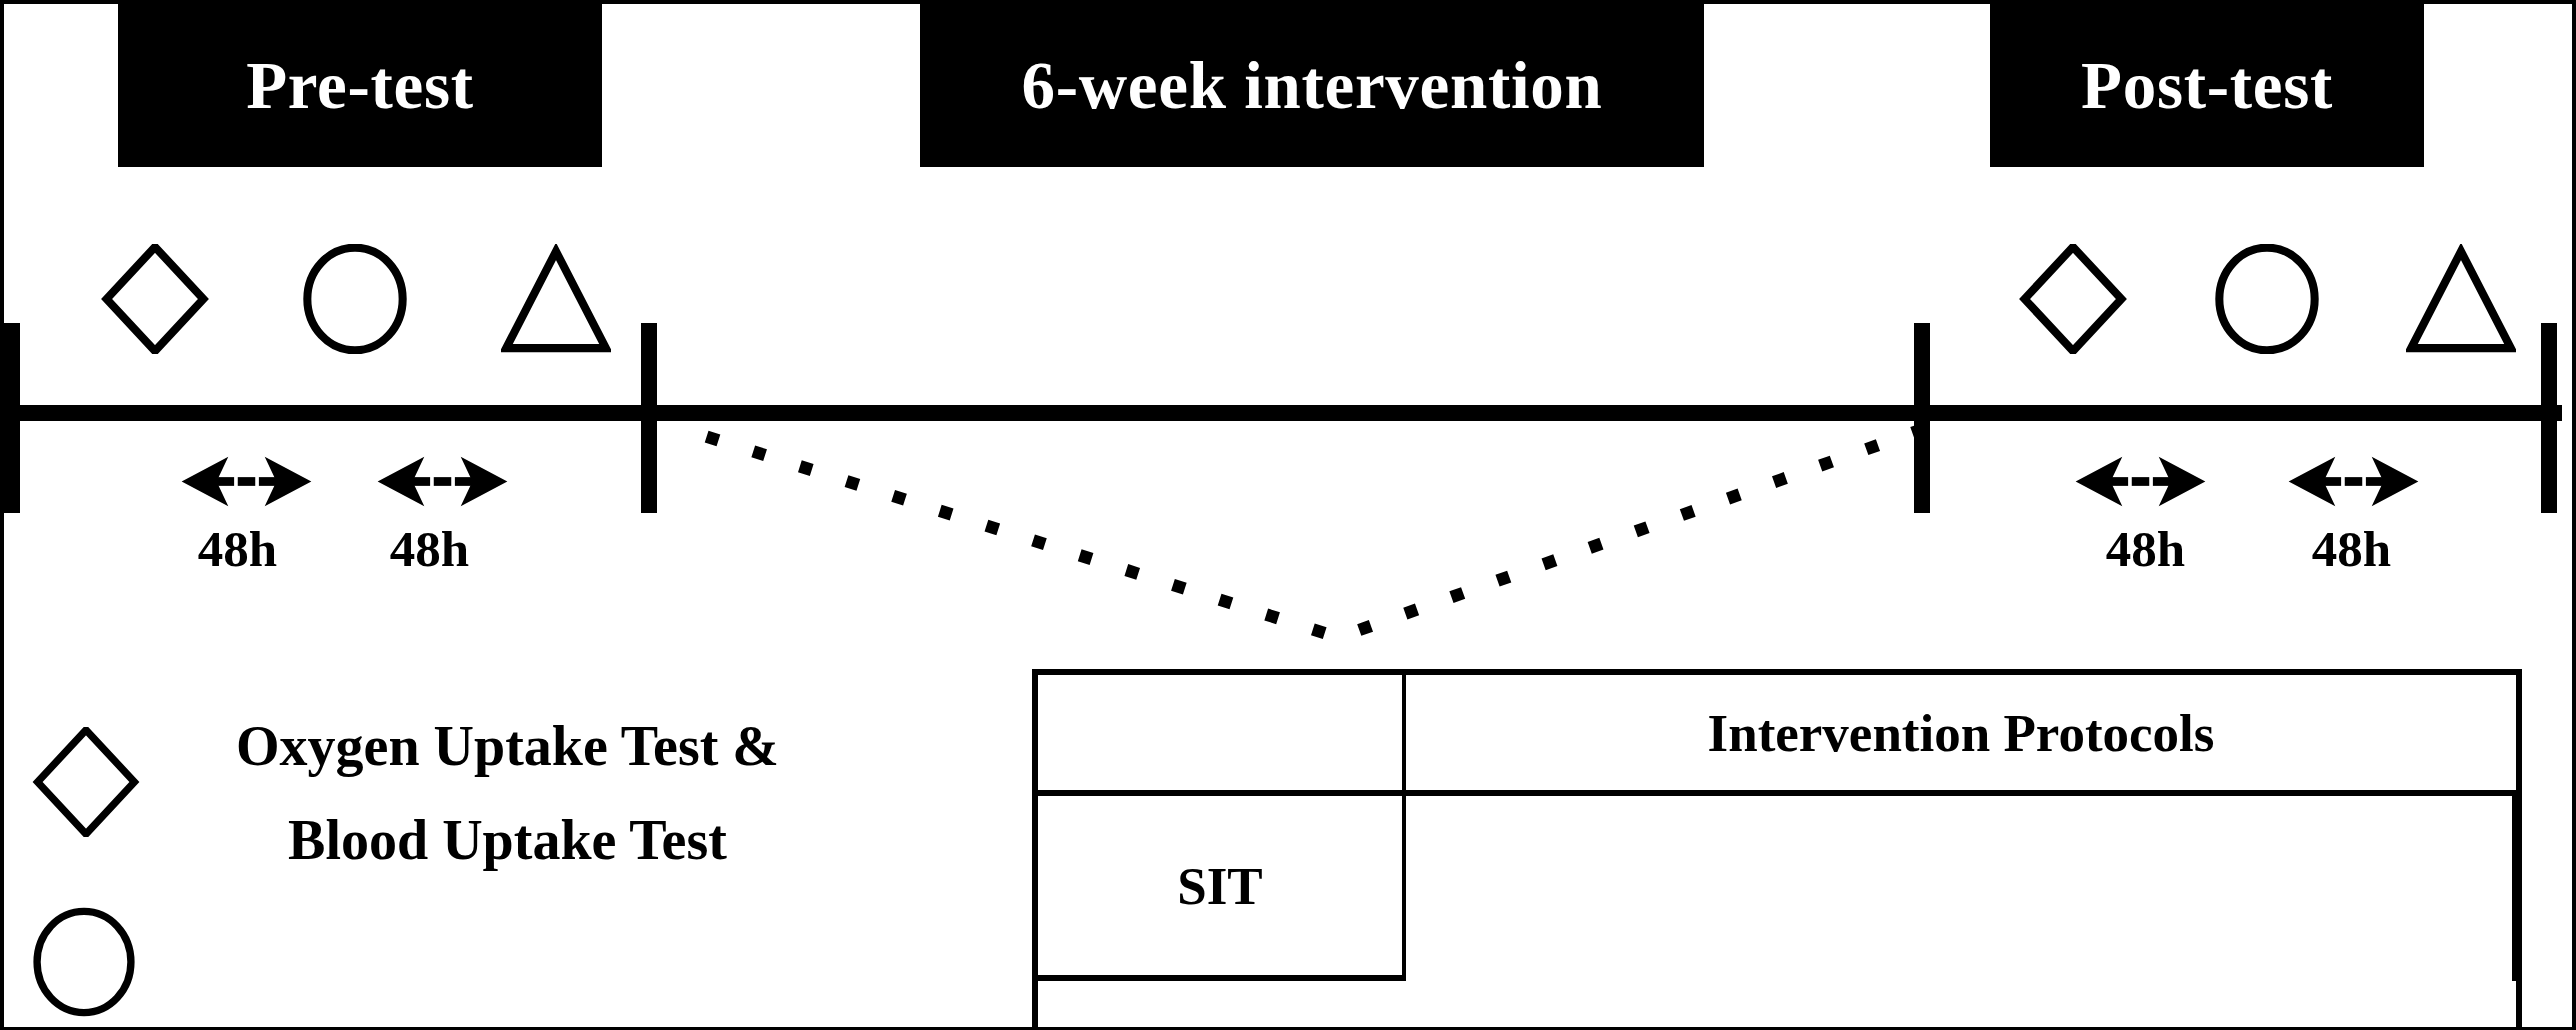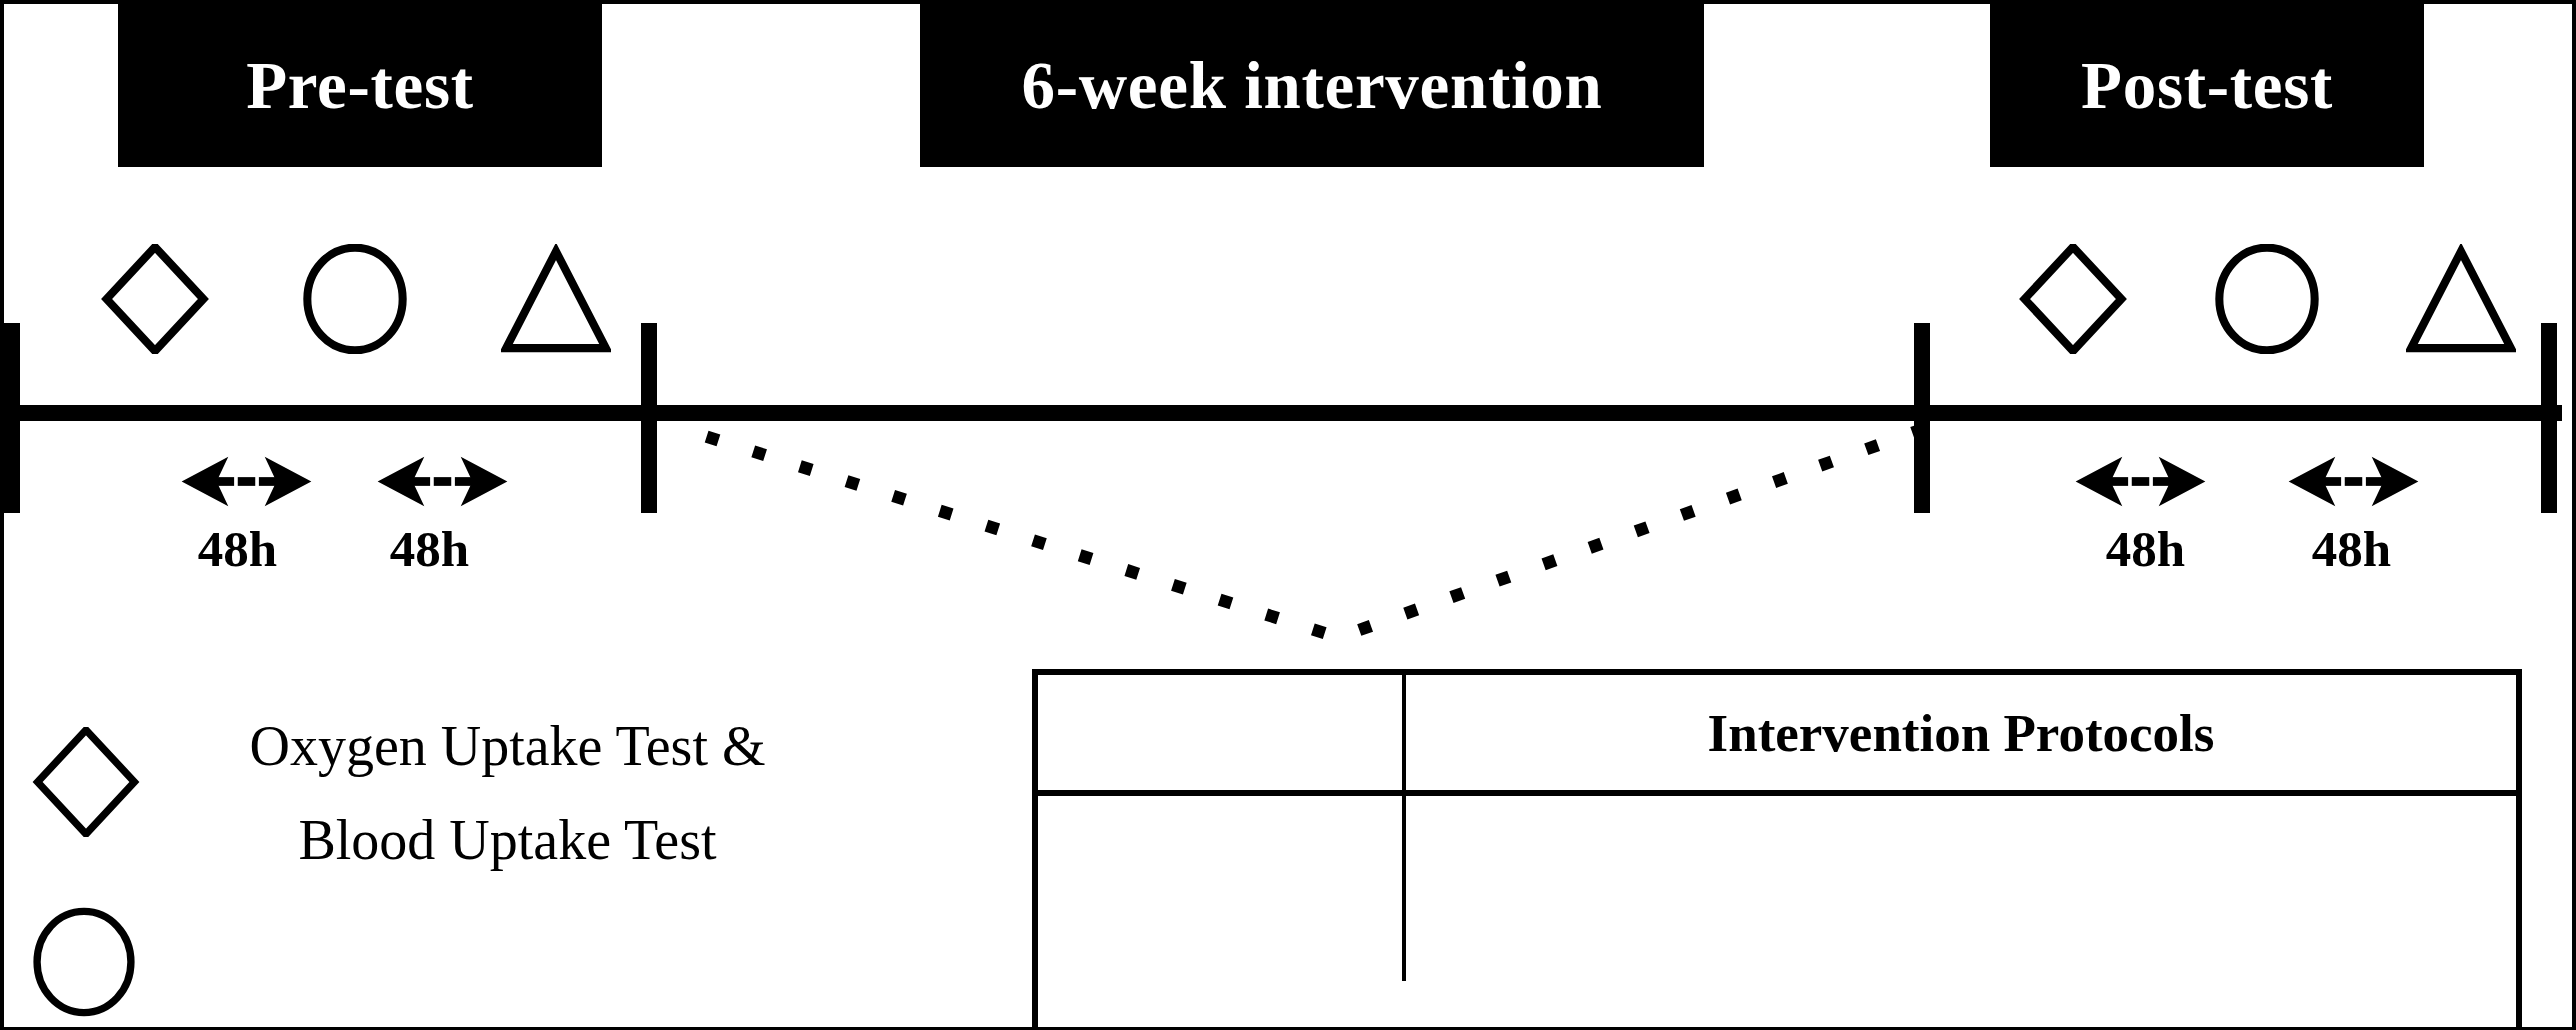--- a/index.html
+++ b/index.html
@@ -38,21 +38,21 @@
     position:absolute;top:516px;width:161px;
     text-align:center;font-weight:bold;font-size:51px;
   }
   .il-1{left:153px;} .il-2{left:345px;} .il-3{left:2061px;} .il-4{left:2267px;}
   .vline{position:absolute;left:0;top:0;width:2576px;height:1031px;pointer-events:none;}
   .legend-icon{position:absolute;width:110px;height:110px;}
   .lg-diamond{left:27px;top:723px;}
   .lg-circle{left:25px;top:903px;}
   .legend-text{
     position:absolute;left:207px;width:593px;
-    text-align:center;font-weight:normal;font-size:56px;line-height:56px;
+    text-align:center;font-weight:bold;font-size:56px;line-height:56px;
   }
   .lt-1{top:714px;}
   .lt-2{top:808px;}
   .lt-3{top:939px;}
   .ptable{
     position:absolute;left:1028px;top:665px;width:1490px;height:362px;
     box-sizing:border-box;border:6.6px solid #000;border-bottom:none;
     display:grid;
     grid-template-columns:368px 1fr;
     grid-template-rows:121px 185px 1fr;
@@ -177,18 +177,19 @@
   <div class="legend-text lt-2">Blood Uptake Test</div>
   <div class="legend-icon lg-circle">
     <svg width="110" height="110" viewBox="0 0 150 150">
       <ellipse cx="75" cy="75" rx="64" ry="69" fill="#fff" stroke="#000" stroke-width="10"></ellipse>
     </svg>
   </div>
 
   <div class="ptable">
     <div class="cell c-left r-head"></div>
     <div class="cell r-head bold">Intervention Protocols</div>
+    <div class="cell c-left r-sit bold">SIT</div>
     <div class="cell c-left"></div>
     <div class="cell"></div>
   </div>
 
 </div>
 
 
 </body></html>

